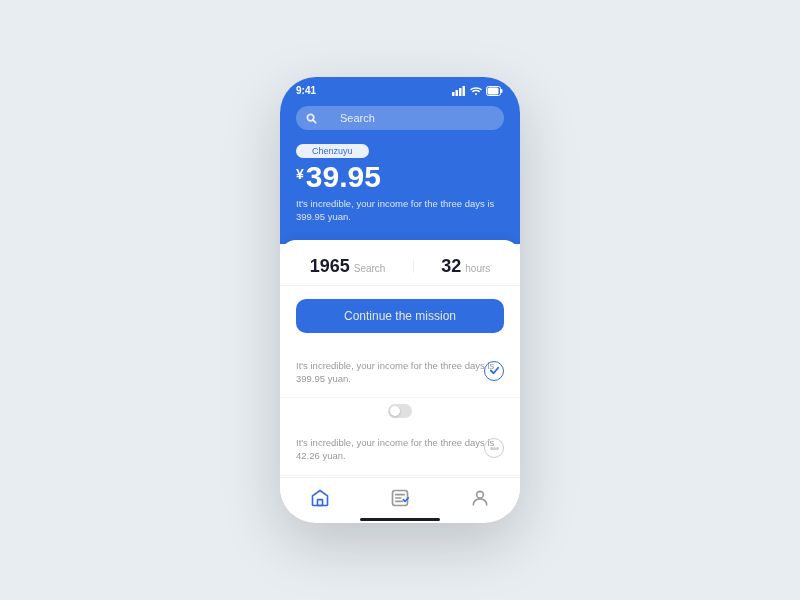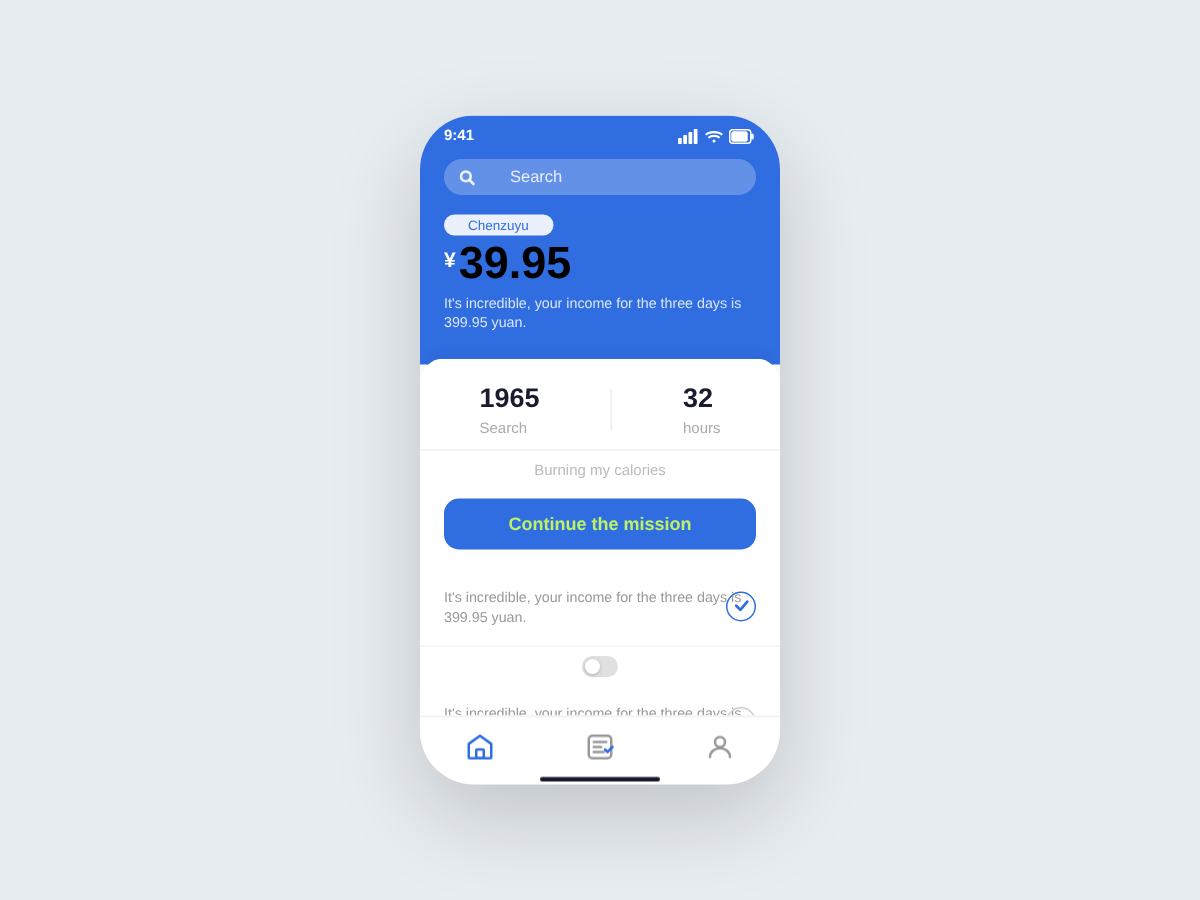--- a/index.html
+++ b/index.html
@@ -81,21 +81,21 @@
       align-items: flex-start;
       gap: 2px;
     }
     .currency-symbol {
       color: #fff;
       font-size: 14px;
       font-weight: 700;
       margin-top: 4px;
     }
     .price-value {
-      color: #000000;
+      color: #ffffff;
       font-size: 30px;
       font-weight: 800;
       line-height: 1;
     }
     .price-desc {
       color: rgba(255,255,255,0.82);
       font-size: 9.5px;
       margin-top: 5px;
       line-height: 1.4;
     }
@@ -111,21 +111,20 @@
     .stats-row {
       display: flex;
       justify-content: space-around;
       padding: 16px 16px 8px;
       border-bottom: 1px solid #f0f0f0;
     }
     .stat-item {
       display: flex;
       align-items: baseline;
       gap: 4px;
-      flex-direction: column;
     }
     .stat-value {
       font-size: 18px;
       font-weight: 700;
       color: #1a1a2e;
     }
     .stat-label {
       font-size: 10px;
       color: #aaa;
     }
@@ -135,28 +134,28 @@
       margin: 4px 0;
     }
     .burning-text {
       text-align: center;
       font-size: 10px;
       color: #bbb;
       padding: 8px 0 10px;
     }
     .continue-btn {
       background: #2f6de0;
-      color: #bef264;
+      color: #e5e5e5;
       border: none;
       border-radius: 10px;
       width: calc(100% - 32px);
-      margin: 3px 16px 14px;
+      margin: 13px 16px 14px;
       padding: 10px;
       font-size: 12px;
-      font-weight: 700;
+      font-weight: 400;
       cursor: pointer;
       display: block;
     }
     
     .activity-item {
       padding: 12px 16px;
       position: relative;
       border-bottom: 1px solid #f5f5f5;
     }
     .activity-title {
@@ -295,21 +294,20 @@
         <span class="stat-value">1965</span>
         <span class="stat-label">Search</span>
       </div>
       <div class="stat-divider"></div>
       <div class="stat-item">
         <span class="stat-value">32</span>
         <span class="stat-label">hours</span>
       </div>
     </div>
 
-    <div class="burning-text">Burning my calories</div>
 
     <button class="continue-btn">Continue the mission</button>
 
     <div class="activity-item">
       <div class="activity-desc">It's incredible, your income for the three days is 399.95 yuan.</div>
       <div class="activity-icon checked">
         <svg viewBox="0 0 12 12" fill="none" stroke="#2f6de0" stroke-width="2" stroke-linecap="round" stroke-linejoin="round">
           <polyline points="2,6 5,9 10,3"></polyline>
         </svg>
       </div>

